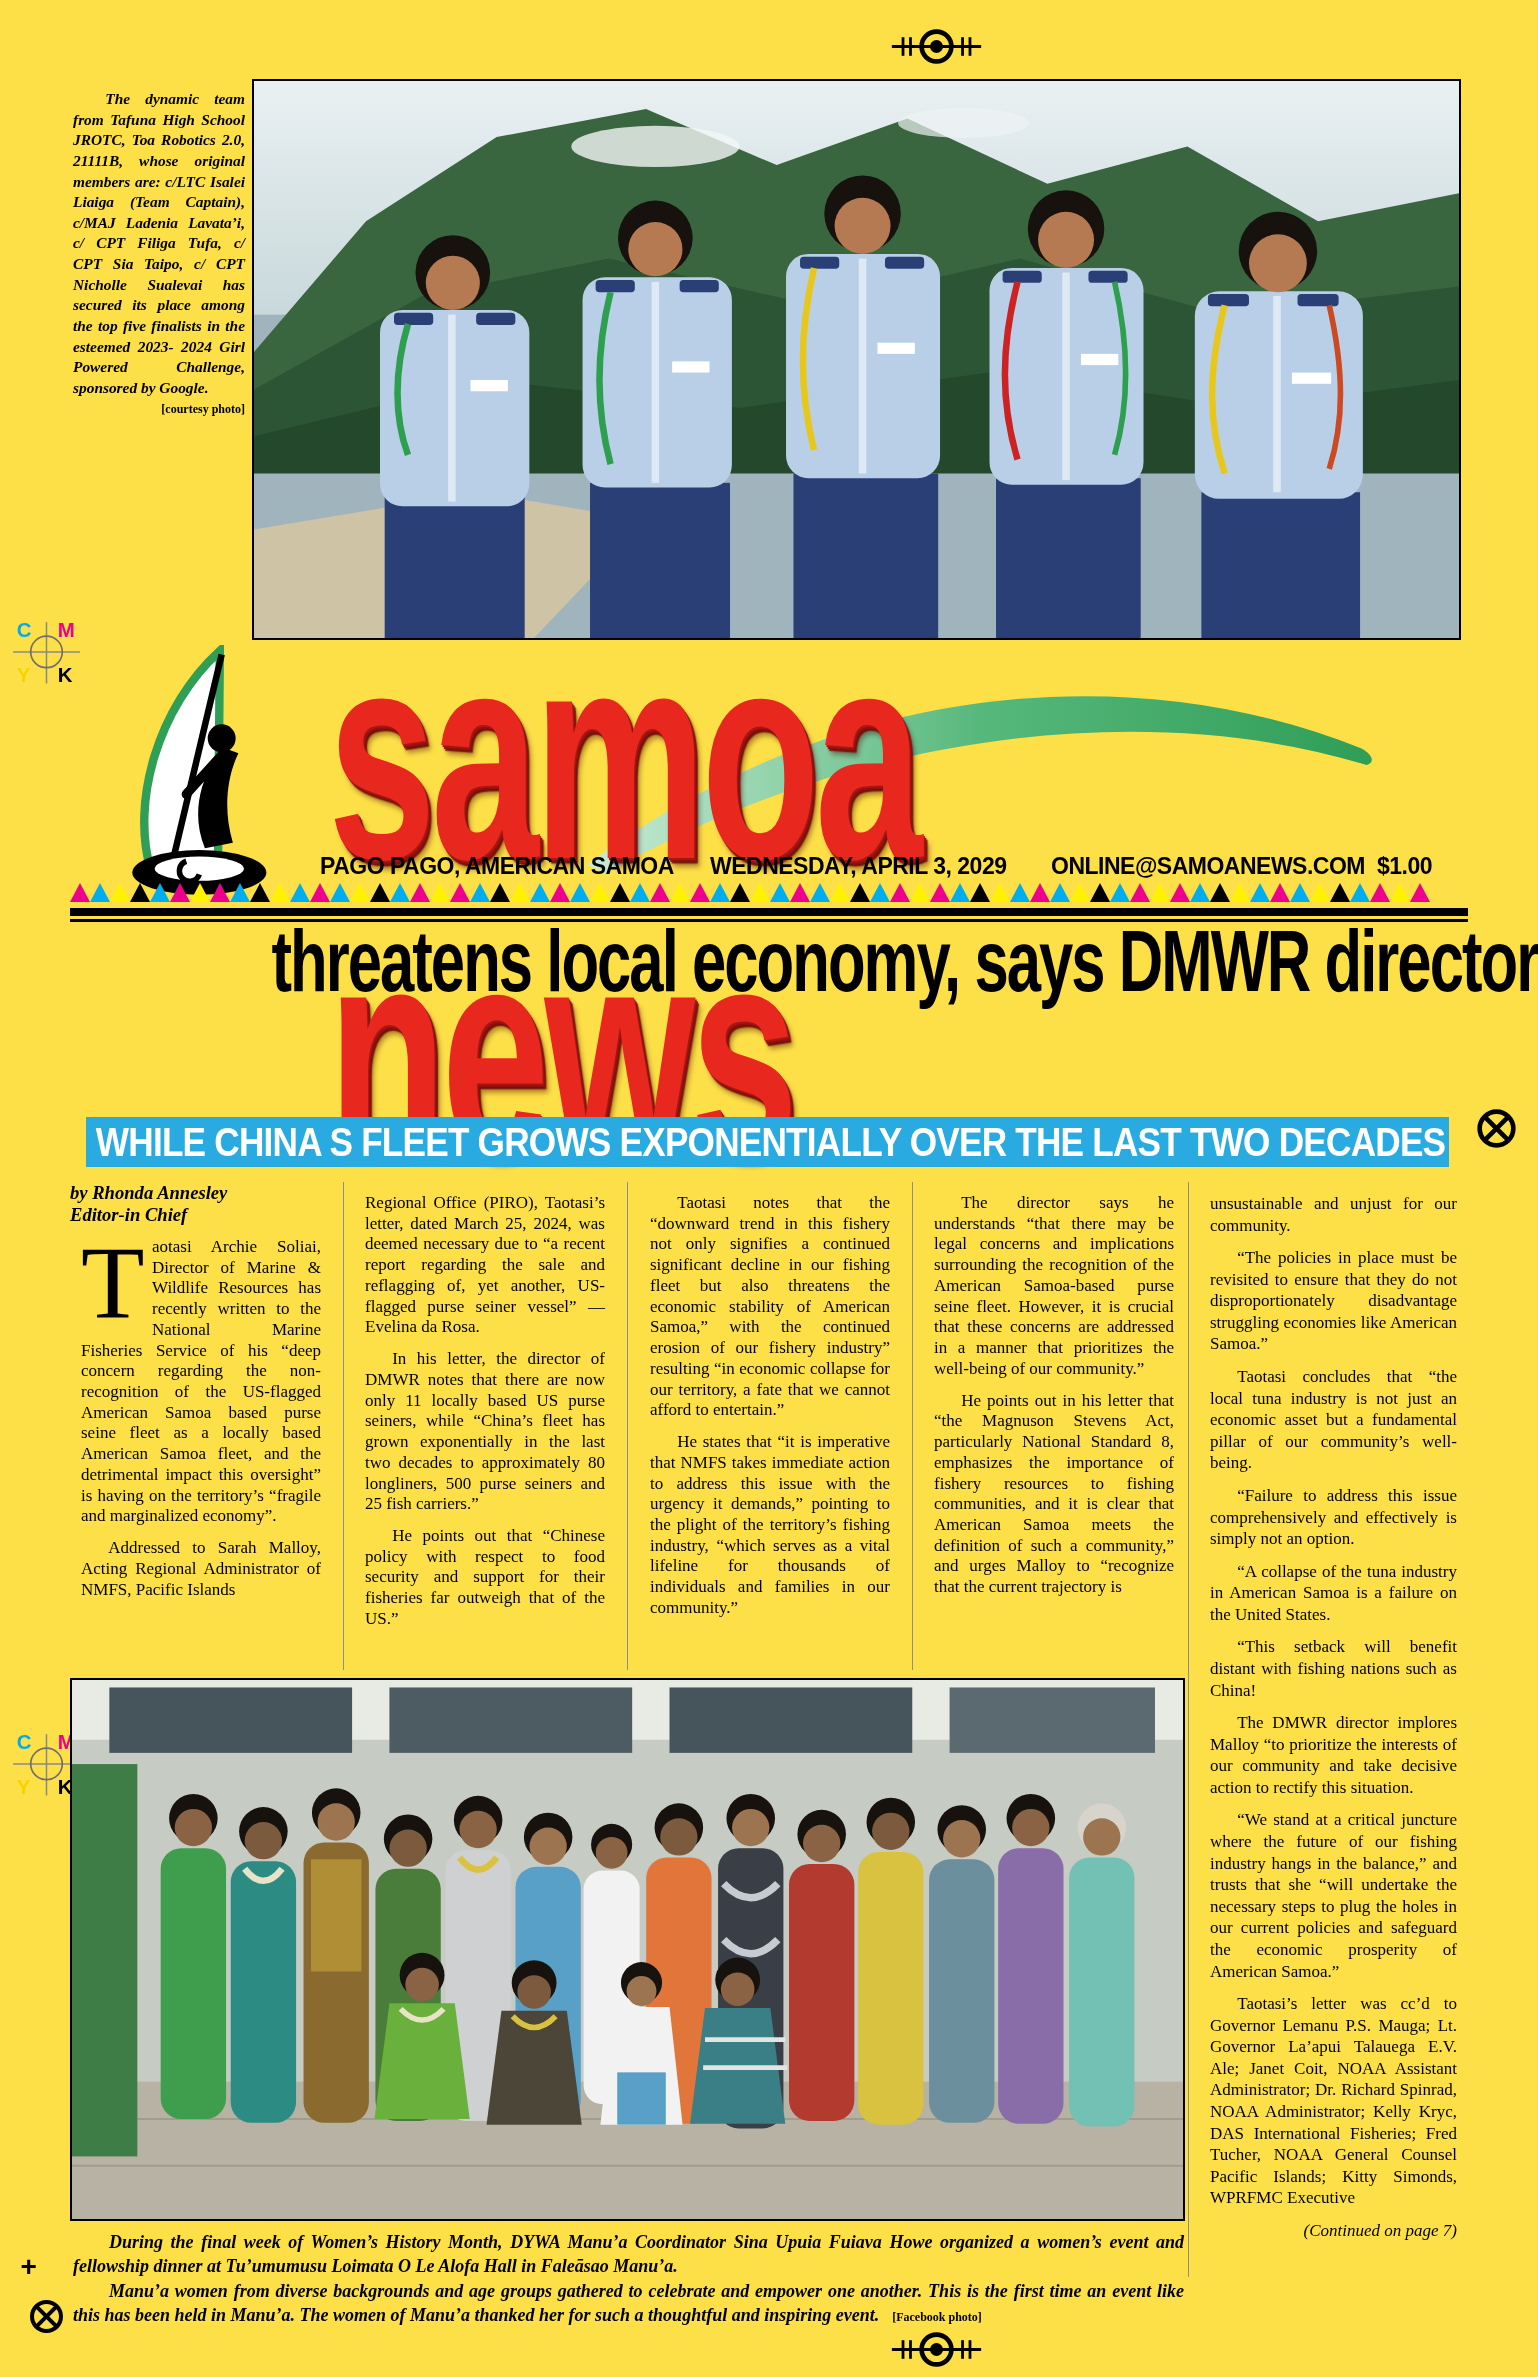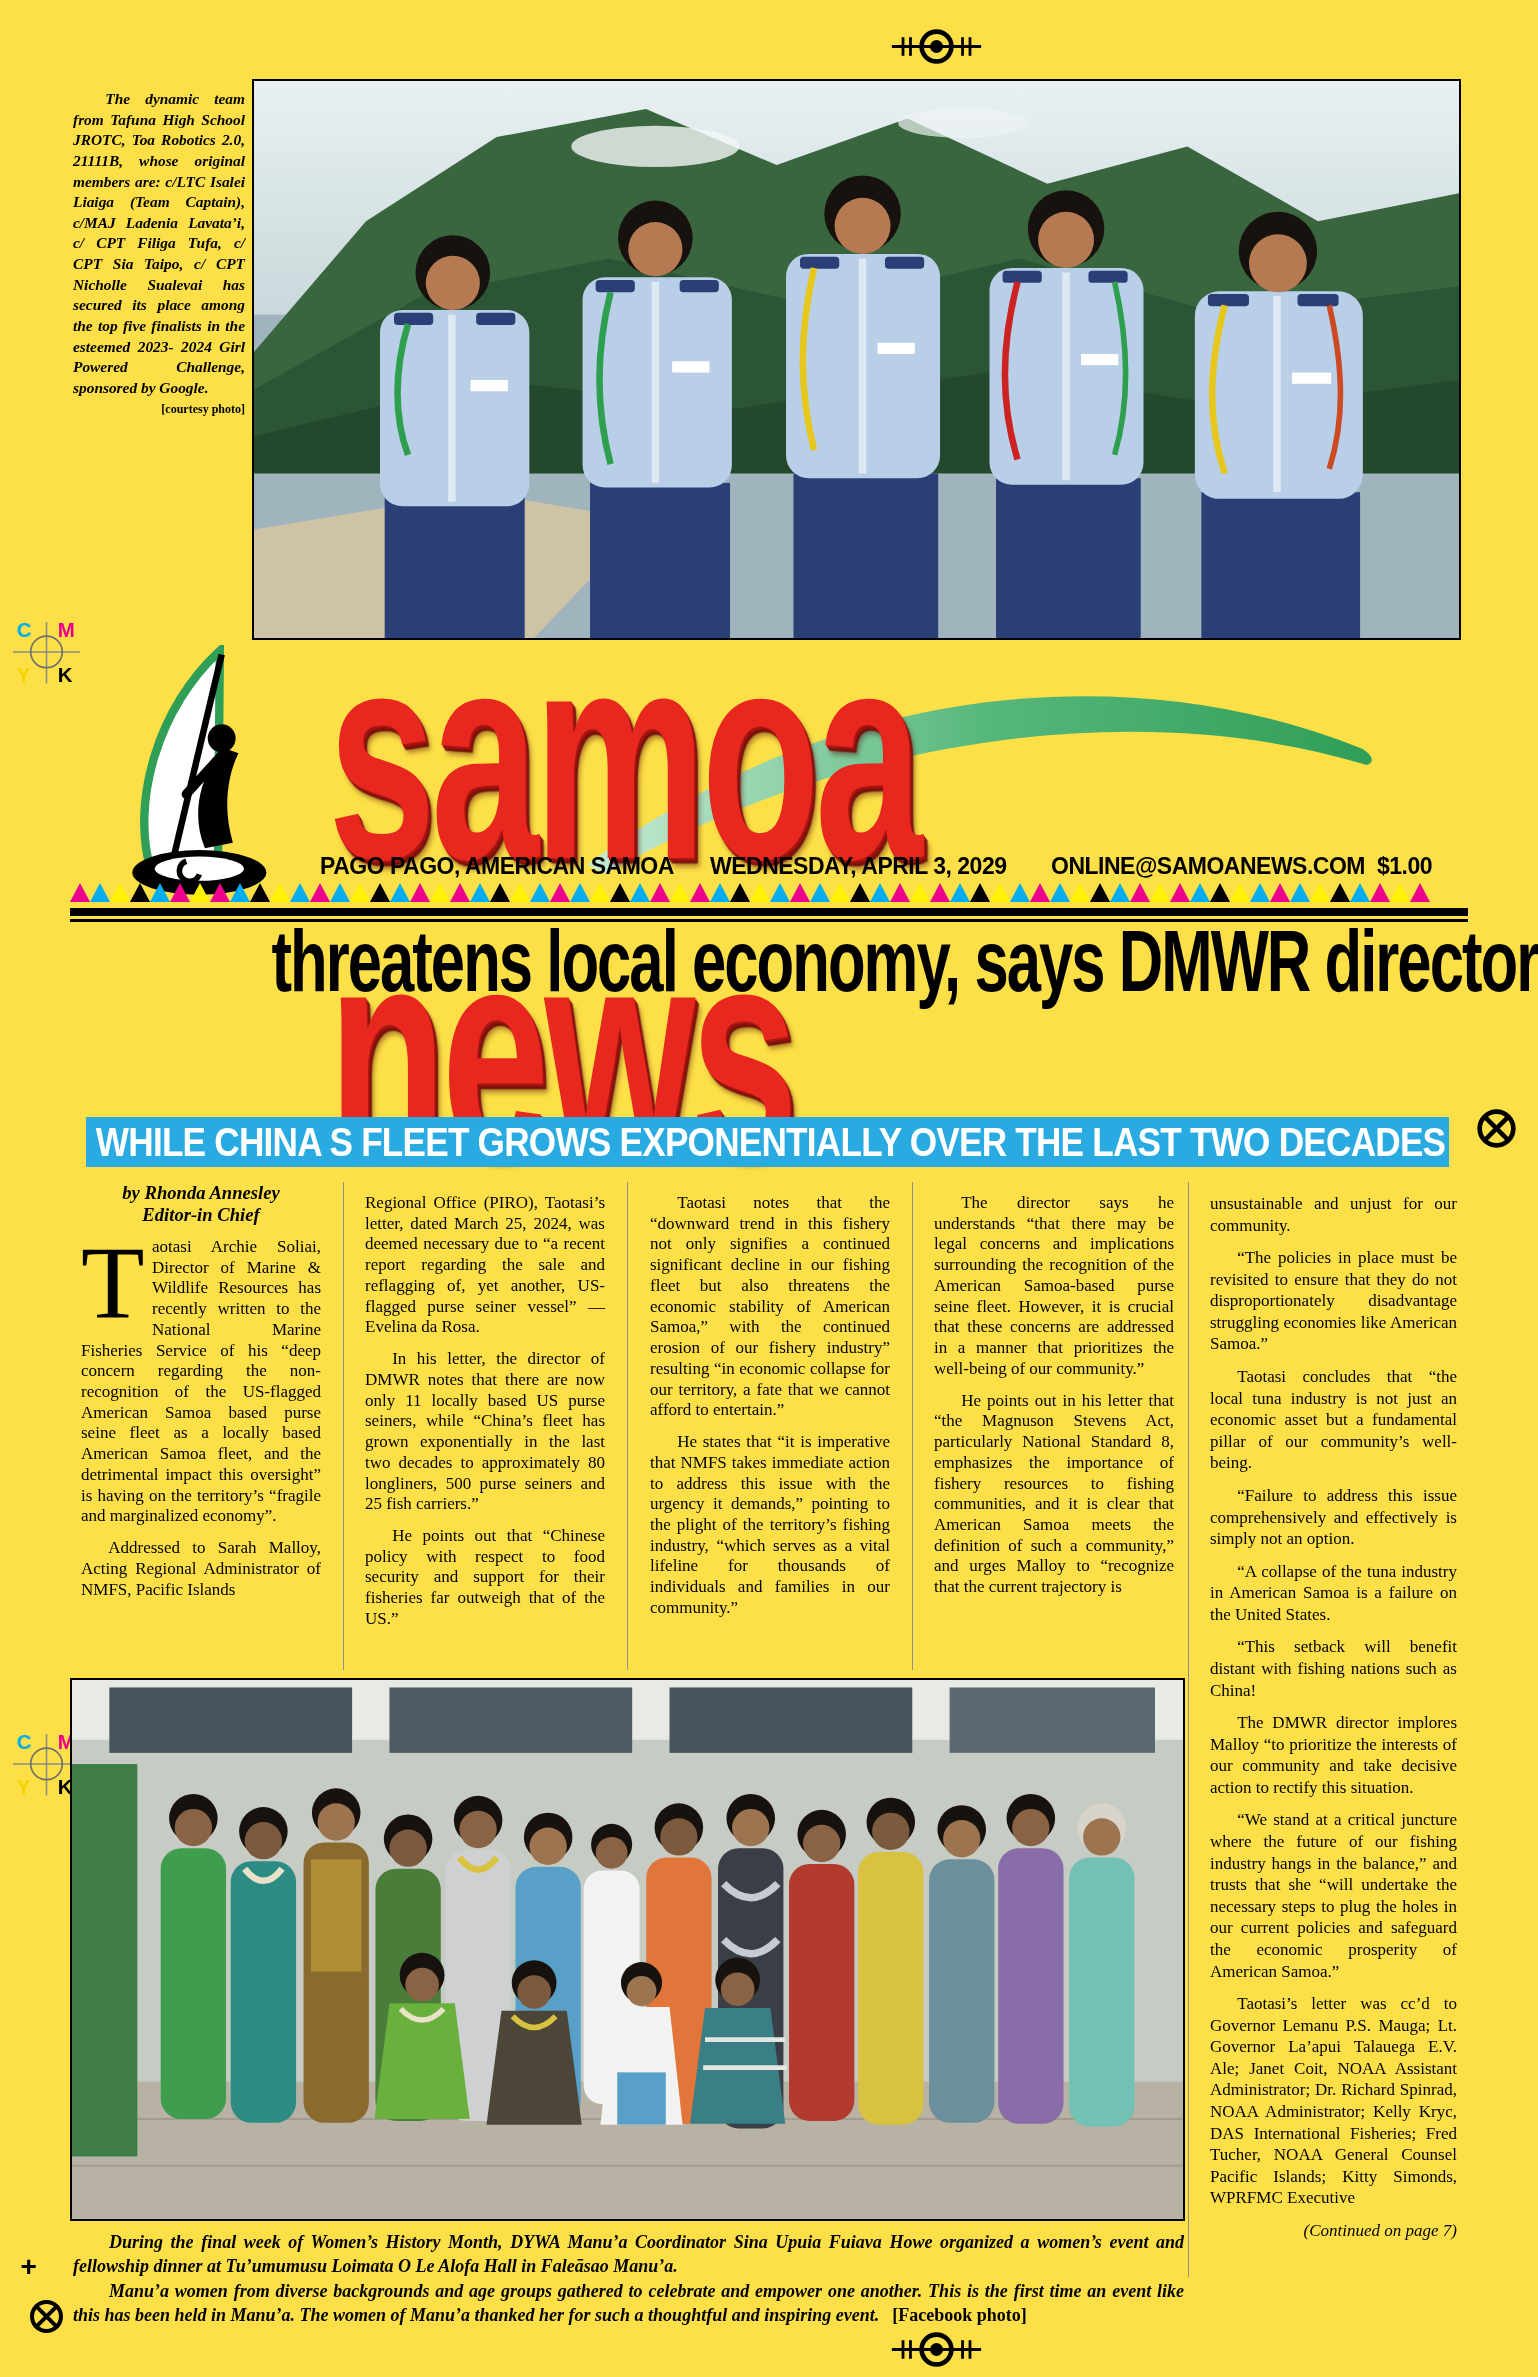--- a/index.html
+++ b/index.html
@@ -44,33 +44,33 @@
 
   .subhead-bar{position:absolute;left:86px;top:1117px;width:1363px;height:50px;background:#29abe2;
       display:flex;align-items:center;overflow:visible;}
   .subhead-bar span{color:#fff;font-family:"Liberation Sans",sans-serif;font-weight:bold;font-size:40px;
       white-space:nowrap;padding-left:11.2px;letter-spacing:-0.9px;transform:scaleX(0.88);transform-origin:left center;}
 
   
   .article{position:absolute;left:70px;top:1182px;width:1398px;height:1100px;}
   .col{position:absolute;top:0;width:262px;font-size:17px;line-height:1.22;text-align:justify;}
   .col[data-col="4"]{width:269px;line-height:1.27;}
-  .byline{font-weight:bold;font-style:italic;font-size:18.6px;line-height:1.18;text-align:center;margin:0 0 9.3px 0;}
+  .byline{font-weight:bold;font-style:italic;font-size:18.6px;line-height:1.18;text-align:left;margin:0 0 9.3px 0;}
   .para{margin:11px;}
   .ind{text-indent:1.6em;}
   .continued{text-align:right;font-style:italic;margin-top:1.9px;}
   .dropcap{float:left;font-size:104px;line-height:0.78;padding:5.6px 7.5px 0 0;}
   .colrule{position:absolute;top:0;width:0.9px;background:#8f8f8f;}
 
   
   .bottom-caption{position:absolute;left:73px;top:2230px;width:1111px;font-weight:bold;font-style:italic;
       font-size:18px;line-height:1.36;text-align:justify;}
   .bottom-caption p{margin:0;text-indent:2em;}
   .bottom-caption p.first{text-indent:2em;}
-  .bottom-caption .credit{font-style:normal;font-size:18px;padding-left:13px;}
+  .bottom-caption .credit{font-style:normal;font-size:12px;padding-left:13px;}
 </style>
 </head>
 <body>
 
 <div class="page">
 
   <svg class="regmark" style="left:890px;top:26px;" width="93" height="41" viewBox="0 0 100 44">
     <line x1="2" y1="22" x2="98" y2="22" stroke="#000" stroke-width="3"></line>
     <line x1="14" y1="12" x2="14" y2="32" stroke="#000" stroke-width="3"></line>
     <line x1="22" y1="12" x2="22" y2="32" stroke="#000" stroke-width="3"></line>

